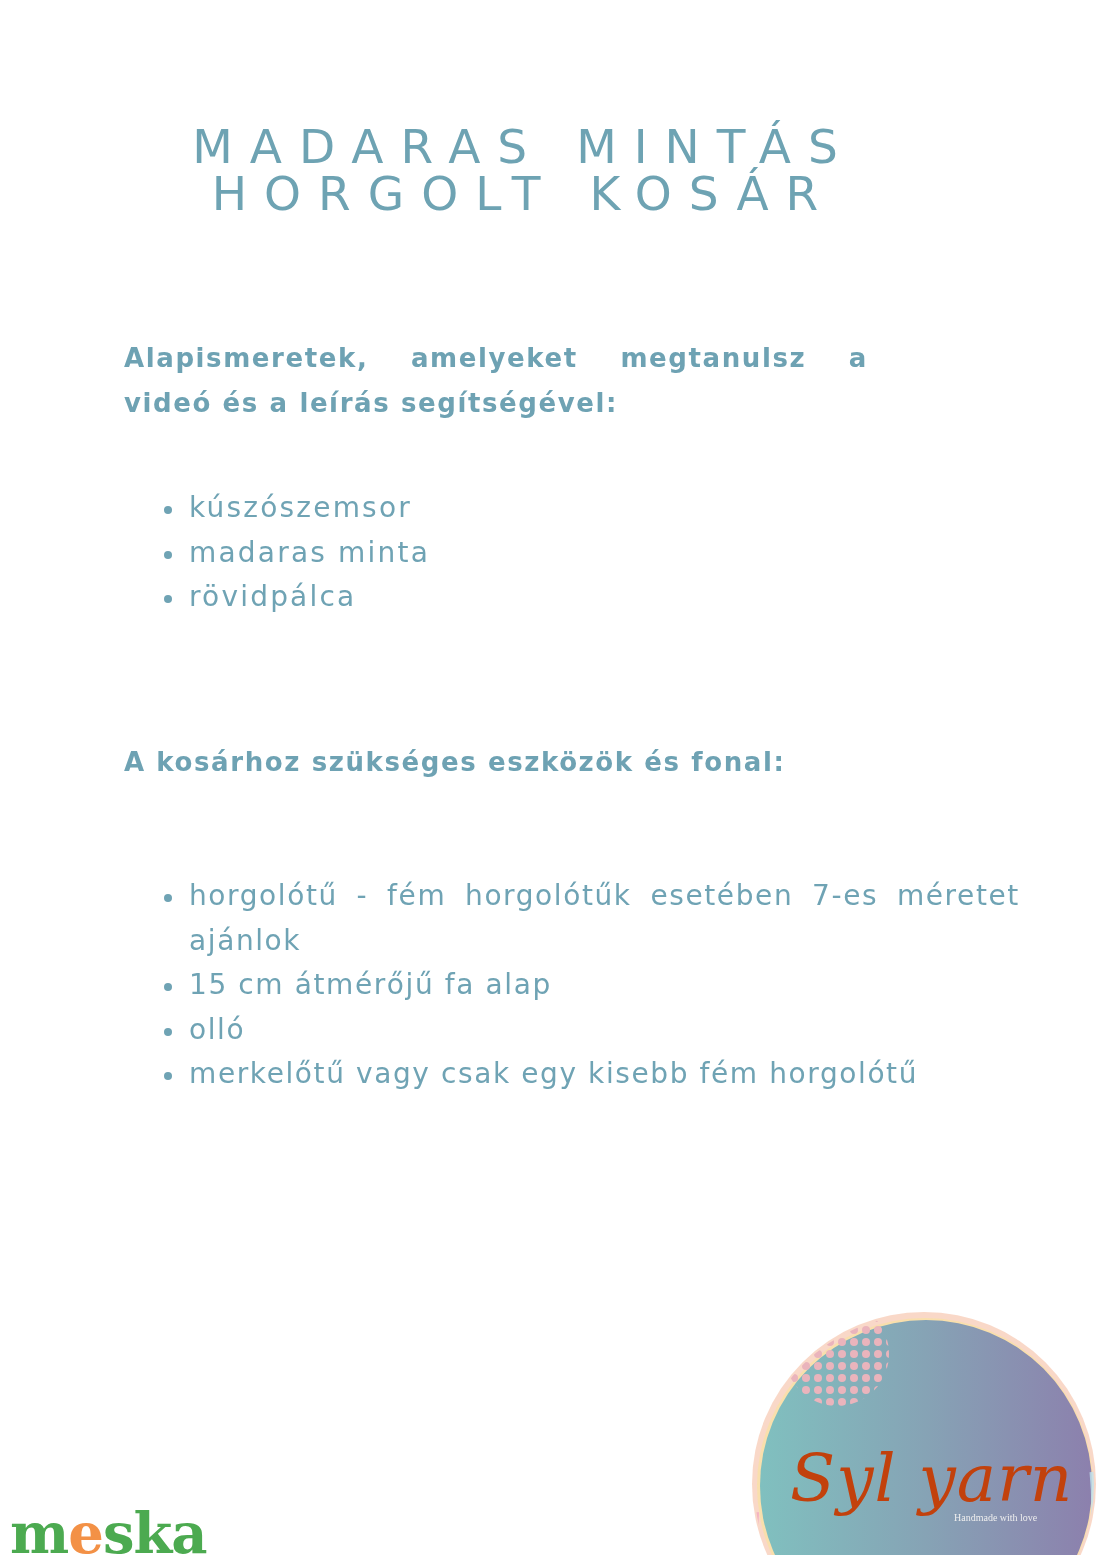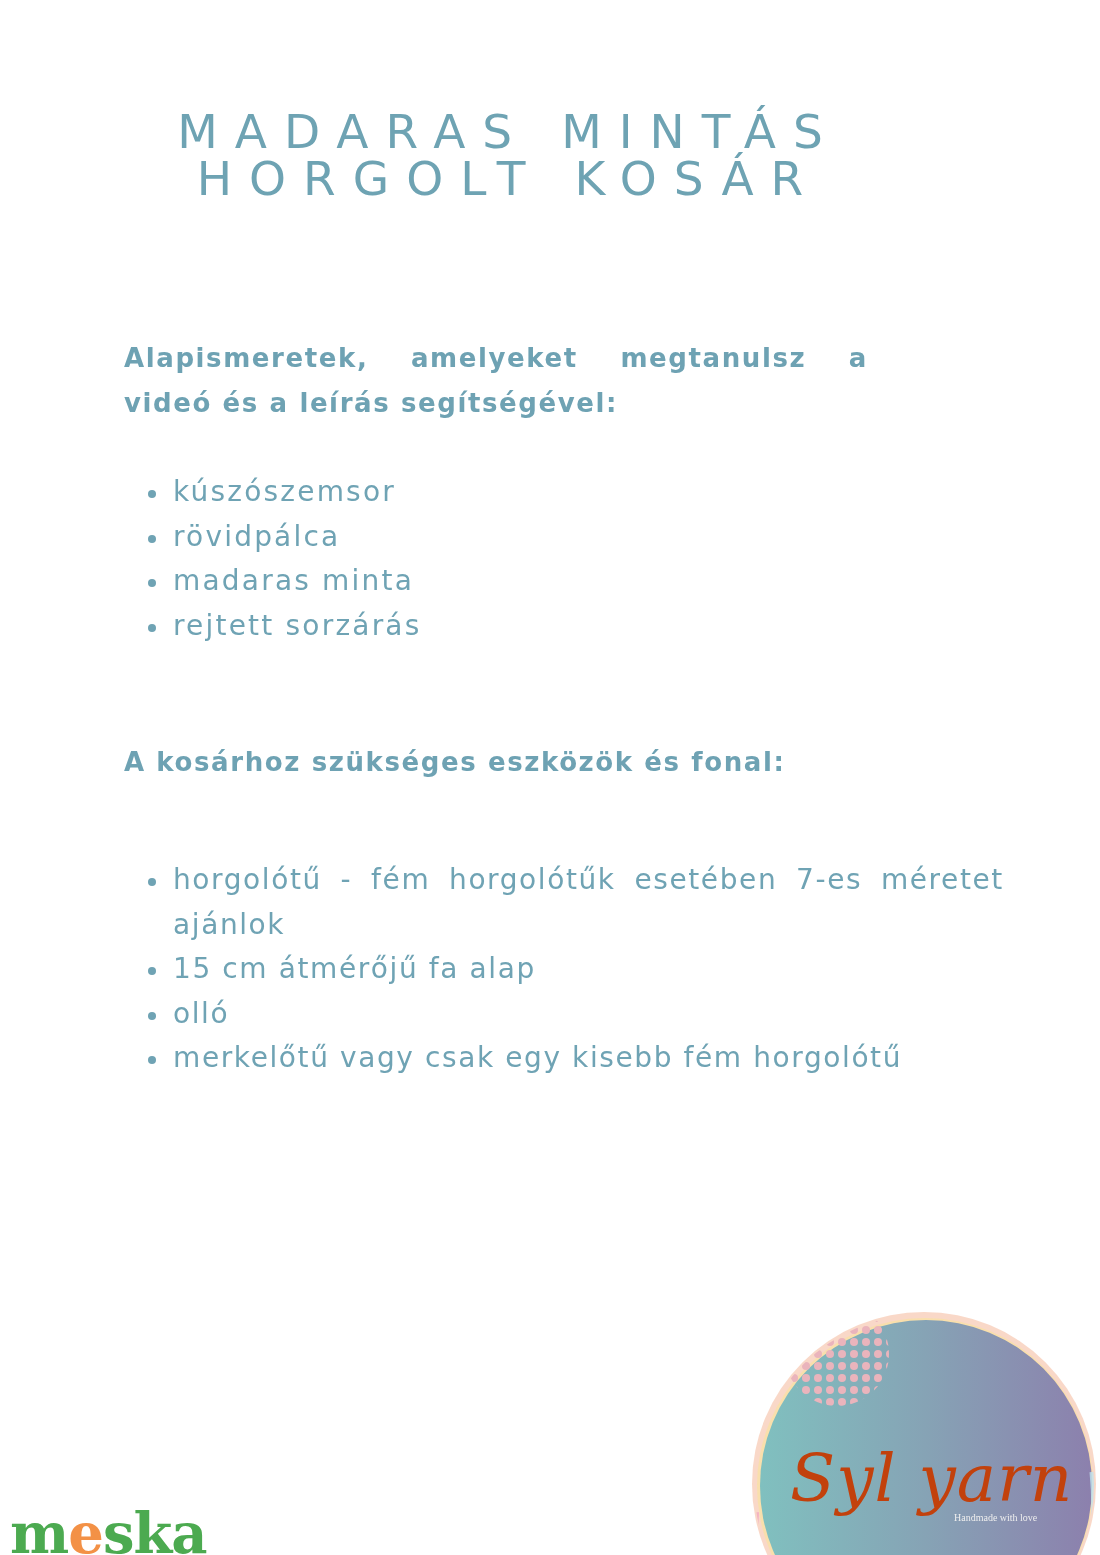--- a/index.html
+++ b/index.html
@@ -20,21 +20,21 @@
       left: 0;
       top: 108px;
       width: 1000px;
       text-align: center;
       font-family: "DejaVu Sans", sans-serif;
       font-weight: normal;
       font-size: 47px;
       line-height: 47px;
       letter-spacing: 17px;
       color: #6ea3b3;
-      margin: 0;
+      margin: 15px;
     }
     .title .line {
       display: block;
       padding-left: 17px;
     }
     .heading {
       position: absolute;
       left: 124px;
       font-weight: bold;
       font-size: 26px;
@@ -48,21 +48,21 @@
       text-align: justify;
       text-align-last: left;
     }
     .heading.justified .first-line {
       display: flex;
       justify-content: space-between;
     }
     .list {
       position: absolute;
       left: 124px;
-      margin: 0;
+      margin: 16px;
       padding: 0;
       list-style: none;
       font-size: 28px;
       letter-spacing: 2.2px;
       line-height: 44.5px;
       color: #6fa3b4;
     }
     .list li {
       position: relative;
       padding-left: 49px;
@@ -145,23 +145,22 @@
     <span>Alapismeretek,</span>
     <span>amelyeket</span>
     <span>megtanulsz</span>
     <span>a</span>
   </div>
   <div>videó és a leírás segítségével:</div>
 </div>
 
 <ul class="list" style="top:470px;">
   <li class="bullet">kúszószemsor</li>
+  <li class="bullet">madaras minta</li>
   <li class="bullet">rövidpálca</li>
-  <li class="bullet">madaras minta</li>
-  <li class="bullet">rejtett sorzárás</li>
 </ul>
 
 <div class="heading" style="top:740px;">A kosárhoz szükséges eszközök és fonal:</div>
 
 <ul class="list list2" style="top:858px;">
   <li class="bullet">
     <span class="wide">
       <span class="first-line">
         <span>horgolótű</span>
         <span>-</span>

